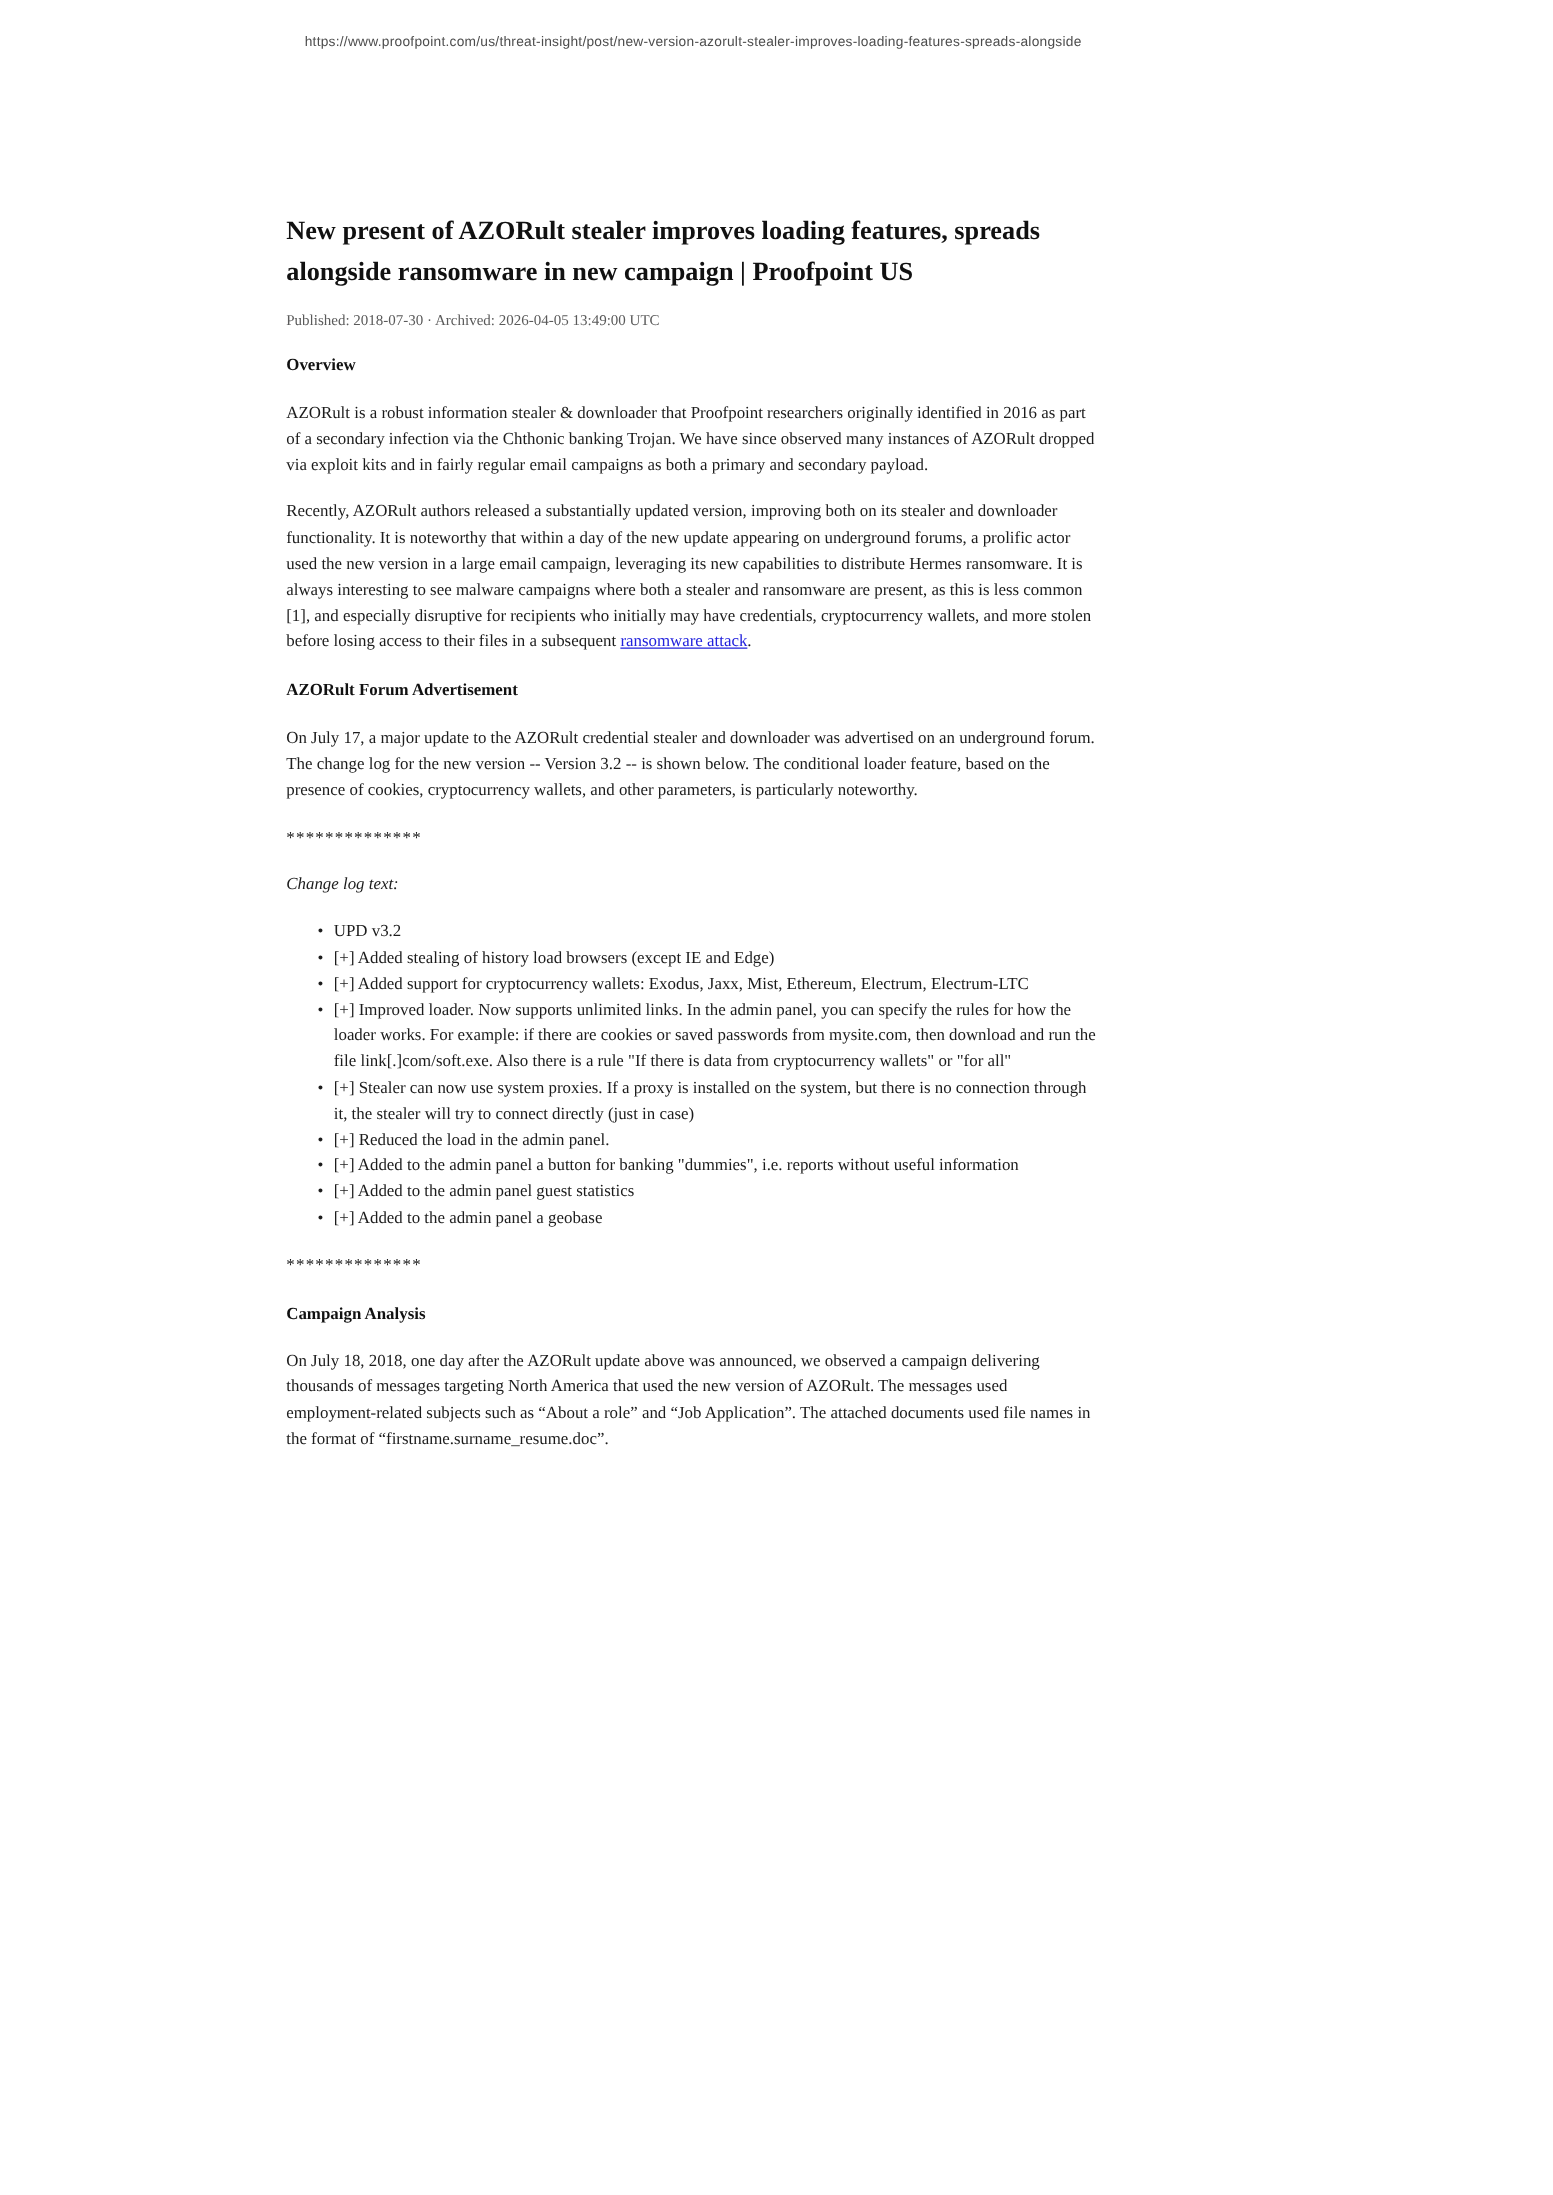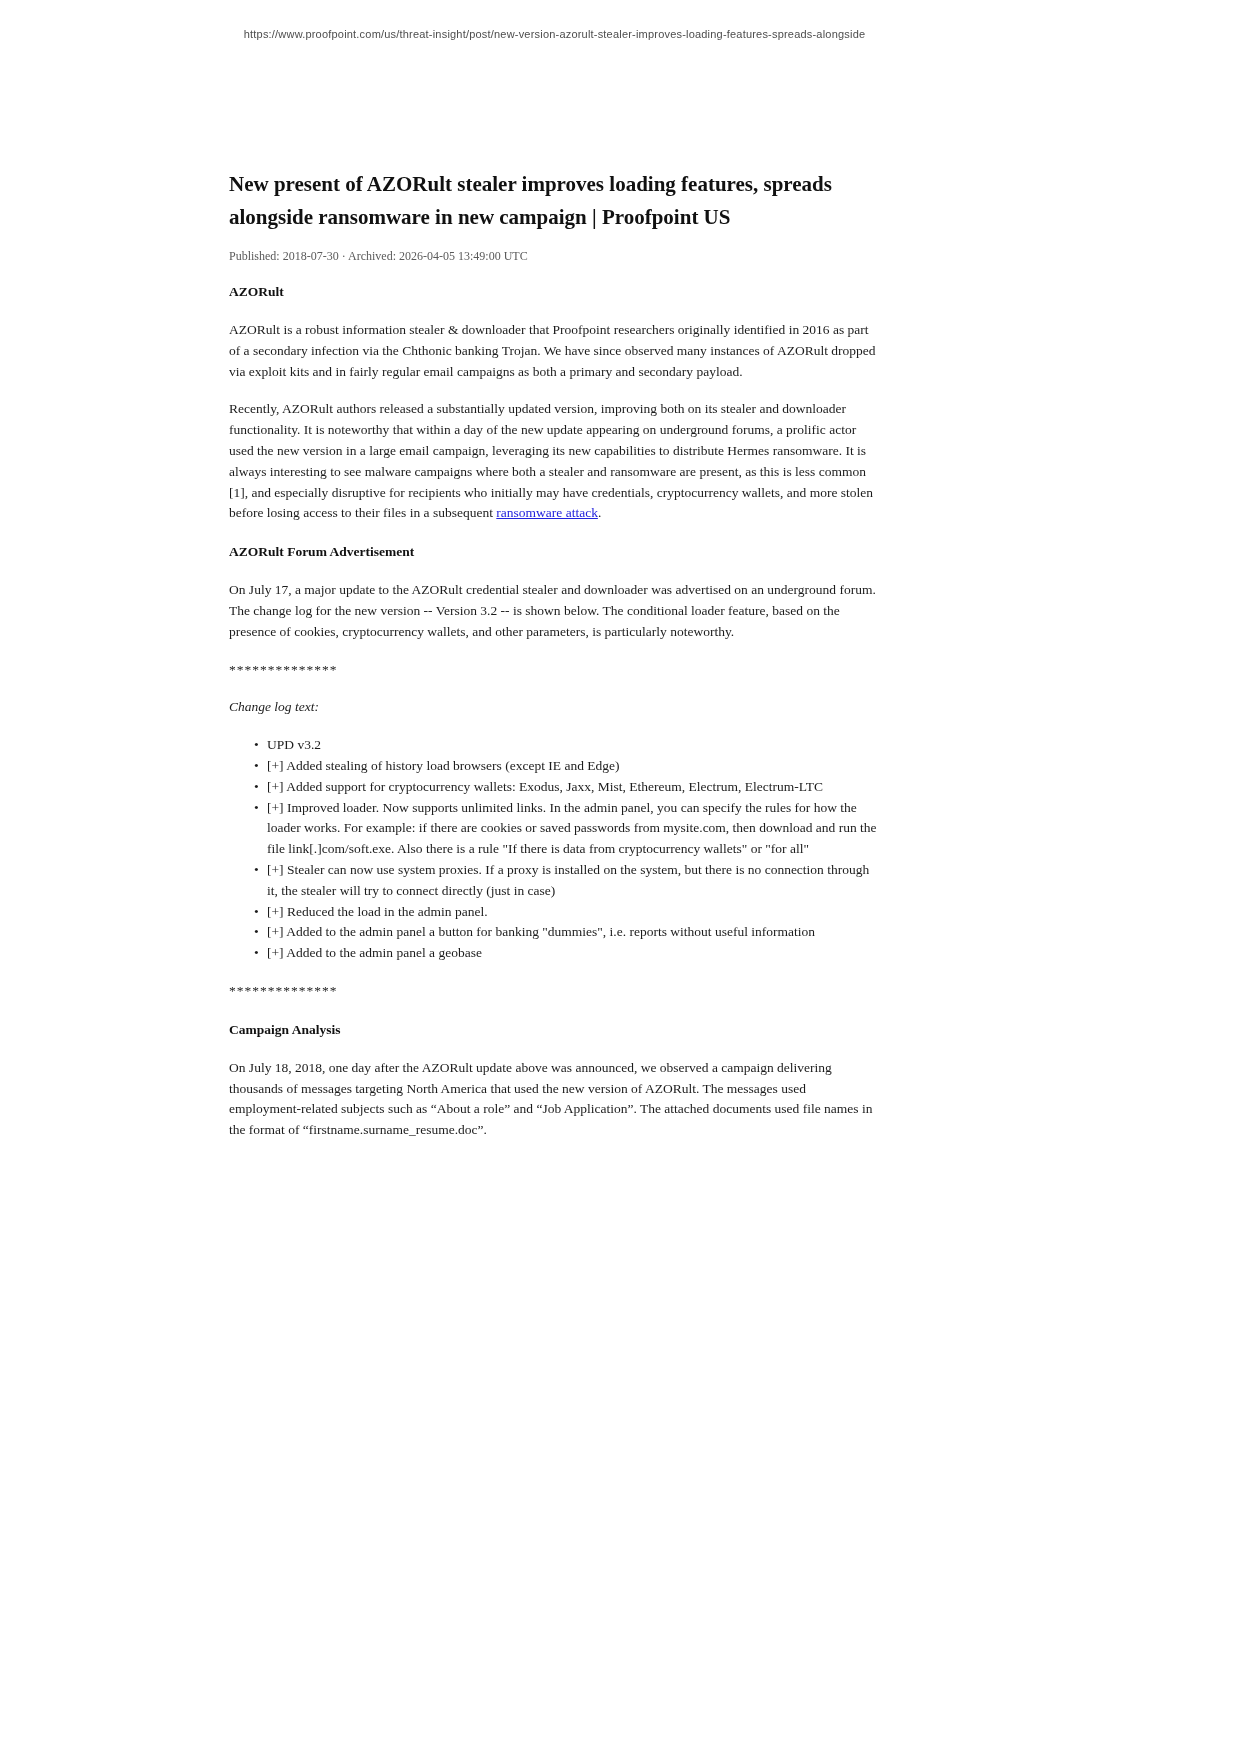--- a/index.html
+++ b/index.html
@@ -118,21 +118,21 @@
 
   <div class="header-url">https://www.proofpoint.com/us/threat-insight/post/new-version-azorult-stealer-improves-loading-features-spreads-alongside</div>
 
   <div class="content">
 
     <h1 class="article-title">New present of AZORult stealer improves loading features, spreads alongside ransomware in new campaign | Proofpoint US</h1>
 
 
     <div class="published">Published: 2018-07-30 · Archived: 2026-04-05 13:49:00 UTC</div>
 
-    <h2 class="section-heading">AZORult</h2>
+    <h2 class="section-heading">Overview</h2>
 
     <p class="para">AZORult is a robust information stealer &amp; downloader that Proofpoint researchers originally identified in 2016 as part of a secondary infection via the Chthonic banking Trojan. We have since observed many instances of AZORult dropped via exploit kits and in fairly regular email campaigns as both a primary and secondary payload.</p>
 
     <p class="para"><span>Recently, AZORult authors released a substantially updated version, improving both on its stealer and downloader functionality. It is noteworthy that within a day of the new update appearing on underground forums, a prolific actor used the new version in a large email campaign, leveraging its new capabilities to distribute Hermes ransomware. It is always interesting to see malware campaigns where both a stealer and ransomware are present, as this is less common [1], and especially disruptive for recipients who initially may have credentials, cryptocurrency wallets, and more stolen before losing access to their files in a subsequent </span><a class="text-link">ransomware attack</a><span>.</span></p>
 
     <h2 class="section-heading">AZORult Forum Advertisement</h2>
 
     <p class="para">On July 17, a major update to the AZORult credential stealer and downloader was advertised on an underground forum. The change log for the new version -- Version 3.2 -- is shown below. The conditional loader feature, based on the presence of cookies, cryptocurrency wallets, and other parameters, is particularly noteworthy.</p>
 
     <div class="separator">**************</div>
@@ -140,20 +140,21 @@
     <div class="changelog-label">Change log text:</div>
 
     <ul class="changelog">
         <li>UPD v3.2</li>
         <li>[+] Added stealing of history load browsers (except IE and Edge)</li>
         <li>[+] Added support for cryptocurrency wallets: Exodus, Jaxx, Mist, Ethereum, Electrum, Electrum-LTC</li>
         <li>[+] Improved loader. Now supports unlimited links. In the admin panel, you can specify the rules for how the loader works. For example: if there are cookies or saved passwords from mysite.com, then download and run the file link[.]com/soft.exe. Also there is a rule "If there is data from cryptocurrency wallets" or "for all"</li>
         <li>[+] Stealer can now use system proxies. If a proxy is installed on the system, but there is no connection through it, the stealer will try to connect directly (just in case)</li>
         <li>[+] Reduced the load in the admin panel.</li>
         <li>[+] Added to the admin panel a button for banking "dummies", i.e. reports without useful information</li>
+        <li>[+] Added to the admin panel guest statistics</li>
         <li>[+] Added to the admin panel a geobase</li>
       </ul>
 
     <div class="separator">**************</div>
 
     <h2 class="section-heading">Campaign Analysis</h2>
 
     <p class="para">On July 18, 2018, one day after the AZORult update above was announced, we observed a campaign delivering thousands of messages targeting North America that used the new version of AZORult. The messages used employment-related subjects such as “About a role” and “Job Application”. The attached documents used file names in the format of “firstname.surname_resume.doc”.</p>
 
   </div>

